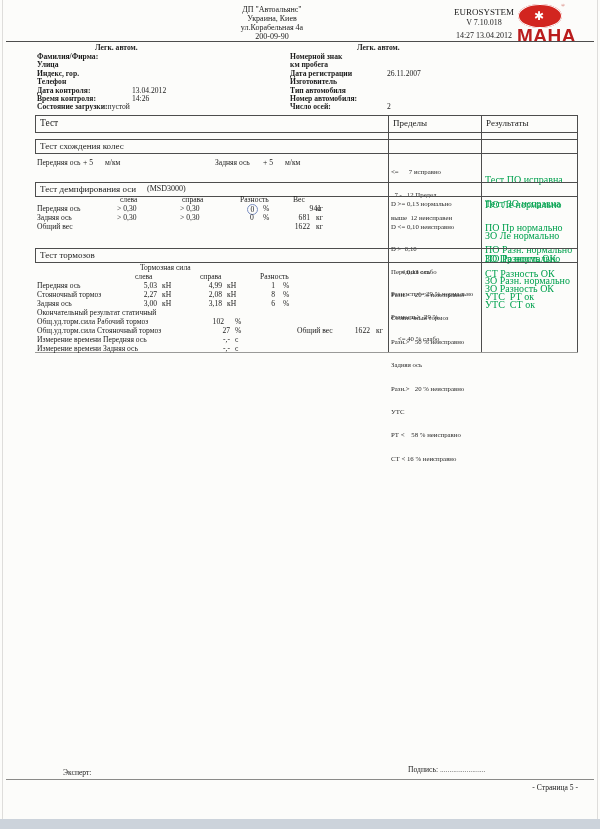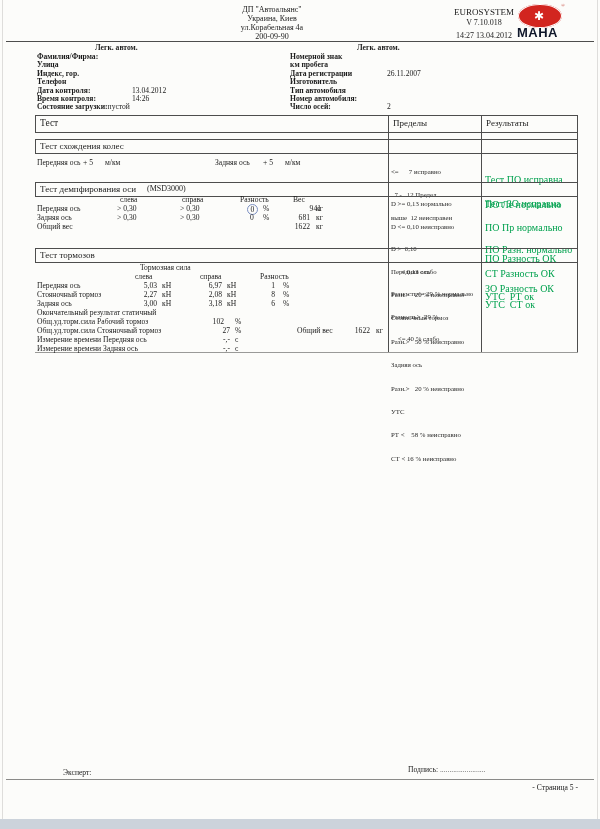--- a/index.html
+++ b/index.html
@@ -21,21 +21,21 @@
   .vrows{position:absolute;font-size:7.6px;line-height:8.4px}
   .vrow{white-space:nowrap}
   .lb{display:inline-block;font-weight:bold}
   .lbL{min-width:95px}
   .lbR{min-width:97px}
   .num{display:inline-block;text-align:right;white-space:pre}
   .circle{display:inline-block;width:11px;height:11px;border:1px solid #7b8fc2;border-radius:50%;text-align:center;line-height:10px}
   .edge{position:absolute;background:#dedddb;width:1px;top:0;height:820px}
   .logo-ell{position:absolute;width:44px;height:24px;background:#d2251f;border-radius:50%;box-shadow:0 0 0 1px #fff inset}
   .logo-star{position:absolute;color:#ffffff;font-size:12px;line-height:12px}
-  .logo-txt{position:absolute;font-family:"Liberation Sans",sans-serif;font-weight:800;font-size:13px;color:#0f172a;letter-spacing:0.5px}
+  .logo-txt{position:absolute;font-family:"Liberation Sans",sans-serif;font-weight:800;font-size:19px;color:#b91c1c;letter-spacing:0.5px}
   .wm{position:absolute;font-family:"Liberation Sans",sans-serif;font-weight:bold;font-size:21px;color:#b0bdd1;letter-spacing:0.5px;text-shadow:0 1px 0 #ffffff}
   .band{position:absolute;left:0;width:600px;background:#ccd3db}
 </style>
 </head>
 <body>
 
 <div class="page">
   <div class="edge" style="left:2px"></div>
   <div class="edge" style="left:597px"></div>
 
@@ -152,33 +152,38 @@
       <div>      &lt; 0,13 слабо</div>
       <div>Разность&lt;= 29 % нормально</div>
       <div>Разность&gt;  29 %</div>
       <div>    &lt;= 40 % слабо</div>
     </div>
     <div class="abs res green" style="left:450px;top:71px;line-height:7.5px">
       <div>ПО Ле нормально</div>
       <div>ПО Пр нормально</div>
       <div>ПО Разн. нормально</div>
     </div>
+    <div class="abs res green" style="left:450px;top:102px;line-height:7.5px">
+      <div>ЗО Ле нормально</div>
+      <div>ЗО Пр нормально</div>
+      <div>ЗО Разн. нормально</div>
+    </div>
 
     <div class="box" style="left:0;top:133px;width:543px;height:15px"></div>
     <div class="abs fs9" style="left:5px;top:135px">Тест тормозов</div>
 
     <div class="abs fs76" style="left:105px;top:149px">Тормозная сила</div>
     <div class="abs fs76" style="left:100px;top:158px">слева</div>
     <div class="abs fs76" style="left:165px;top:158px">справа</div>
     <div class="abs fs76" style="left:225px;top:158px">Разность</div>
 
     <div class="abs fs76" style="left:2px;top:167px">Передняя ось</div>
     <div class="abs fs76 num" style="left:95px;top:167px;width:27px">5,03</div>
     <div class="abs fs76" style="left:127px;top:167px">кН</div>
-    <div class="abs fs76 num" style="left:160px;top:167px;width:27px">6,97</div>
+    <div class="abs fs76 num" style="left:160px;top:167px;width:27px">4,99</div>
     <div class="abs fs76" style="left:192px;top:167px">кН</div>
     <div class="abs fs76 num" style="left:215px;top:167px;width:25px">1</div>
     <div class="abs fs76" style="left:248px;top:167px">%</div>
 
     <div class="abs fs76" style="left:2px;top:176px">Стояночный тормоз</div>
     <div class="abs fs76 num" style="left:95px;top:176px;width:27px">2,27</div>
     <div class="abs fs76" style="left:127px;top:176px">кН</div>
     <div class="abs fs76 num" style="left:160px;top:176px;width:27px">2,08</div>
     <div class="abs fs76" style="left:192px;top:176px">кН</div>
     <div class="abs fs76 num" style="left:215px;top:176px;width:25px">8</div>

